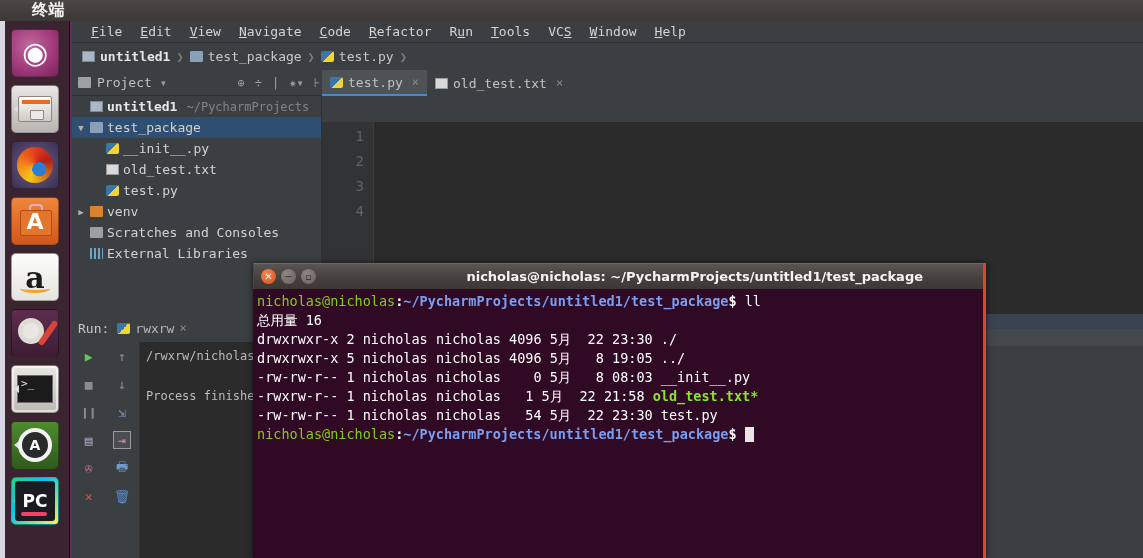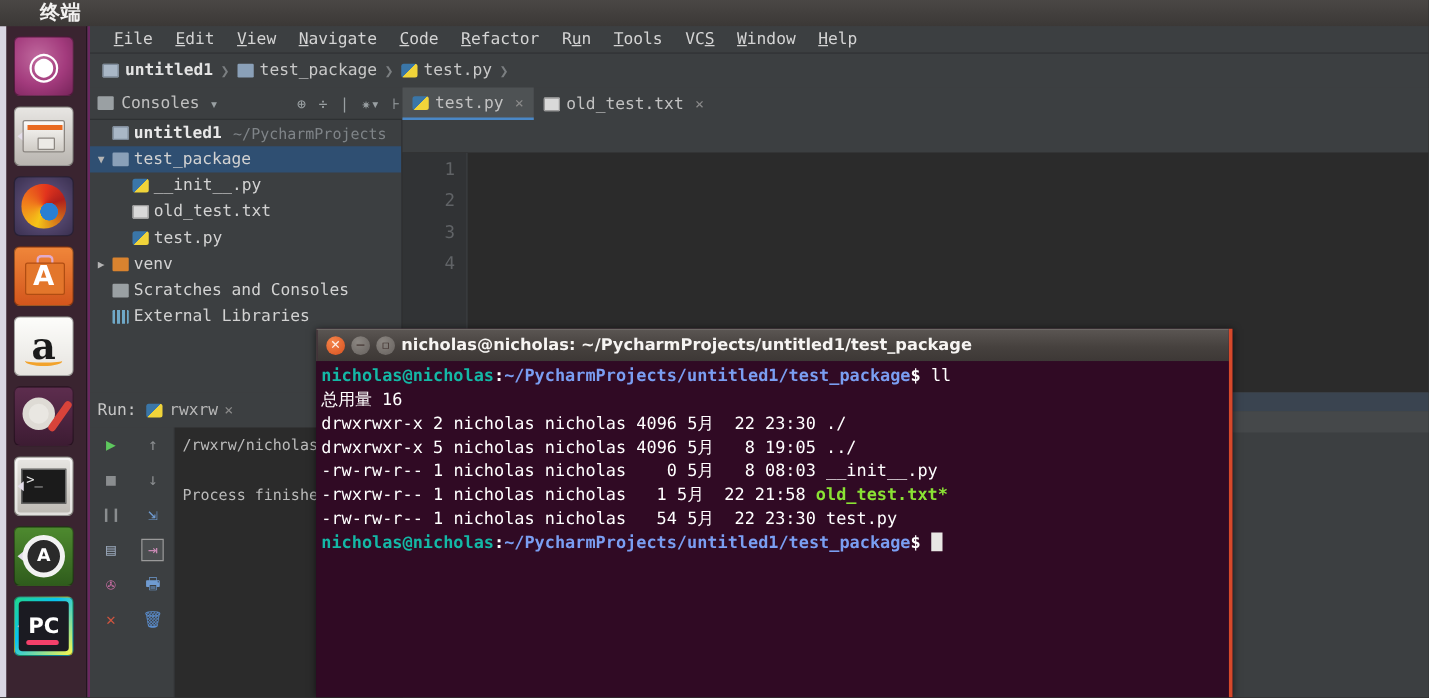--- a/index.html
+++ b/index.html
@@ -227,30 +227,30 @@
     height:26px; background:linear-gradient(to bottom,#5a5552 0%, #46413e 55%, #3d3836 100%);
     display:flex; align-items:center; padding-left:7px; gap:5px;
     border-top:1px solid #6d6865; border-left:1px solid #4a4542;
   }
   .wb { width:15px; height:15px; border-radius:50%; display:flex; align-items:center; justify-content:center;
         font-size:10px; font-family:"DejaVu Sans",sans-serif; color:#3a2b28; }
   .wb.close { background: radial-gradient(circle at 35% 30%, #f5854a, #d8501f); color:#fdf0e8;}
   .wb.min { background: radial-gradient(circle at 35% 30%, #8b8681, #66615e); }
   .wb.max { background: radial-gradient(circle at 35% 30%, #8b8681, #66615e); }
   #term-title .ttl {
-    flex:1; text-align:left; color:#f6f4f2; font-size:13px;
+    flex:1; text-align:right; color:#f6f4f2; font-size:13px;
     font-family:"DejaVu Sans", sans-serif; margin-right:60px; font-weight:bold;
   }
   #term-body {
     position:absolute; left:0; top:26px; width:730px; height:269px;
     background:#300a24; color:#ffffff;
     font-family:"DejaVu Sans Mono", monospace; font-size:13.5px;
     line-height:19px; padding:3px 0 0 4px; white-space:pre; overflow:hidden;
   }
-  .t-user { color:#14b8a6; font-weight:bold; }
+  .t-user { color:#84cc16; font-weight:normal; }
   .t-path { color:#7a9ef2; font-weight:bold; }
   .t-punct{ color:#ffffff; font-weight:bold;}
   .t-exec { color:#8ae234; font-weight:bold; }
   .t-dir  { color:#ffffff; }
   .cursor { display:inline-block; width:9px; height:15px; background:#e8e6e3; vertical-align:-3px; }
 </style>
 </head>
 <body>
 
 <div id="screen">
@@ -338,21 +338,21 @@
       <span class="crumb">
         <span class="fi py"></span>
         <span>test.py</span>
       </span>
       <span class="sep">❯</span>
     </div>
 
     <div id="toolrow">
       <div id="project-head">
         <span class="fi scratch"></span>
-        <span>Consoles</span>
+        <span>Project</span>
         <span class="tb-ic">▾</span>
         <span class="spacer"></span>
         <span class="tb-ic">⊕</span>
         <span class="tb-ic">÷</span>
         <span class="tb-ic">|</span>
         <span class="tb-ic">✷▾</span>
         <span class="tb-ic">⊦</span>
       </div>
       <div id="tabs">
         <div class="tab sel">

